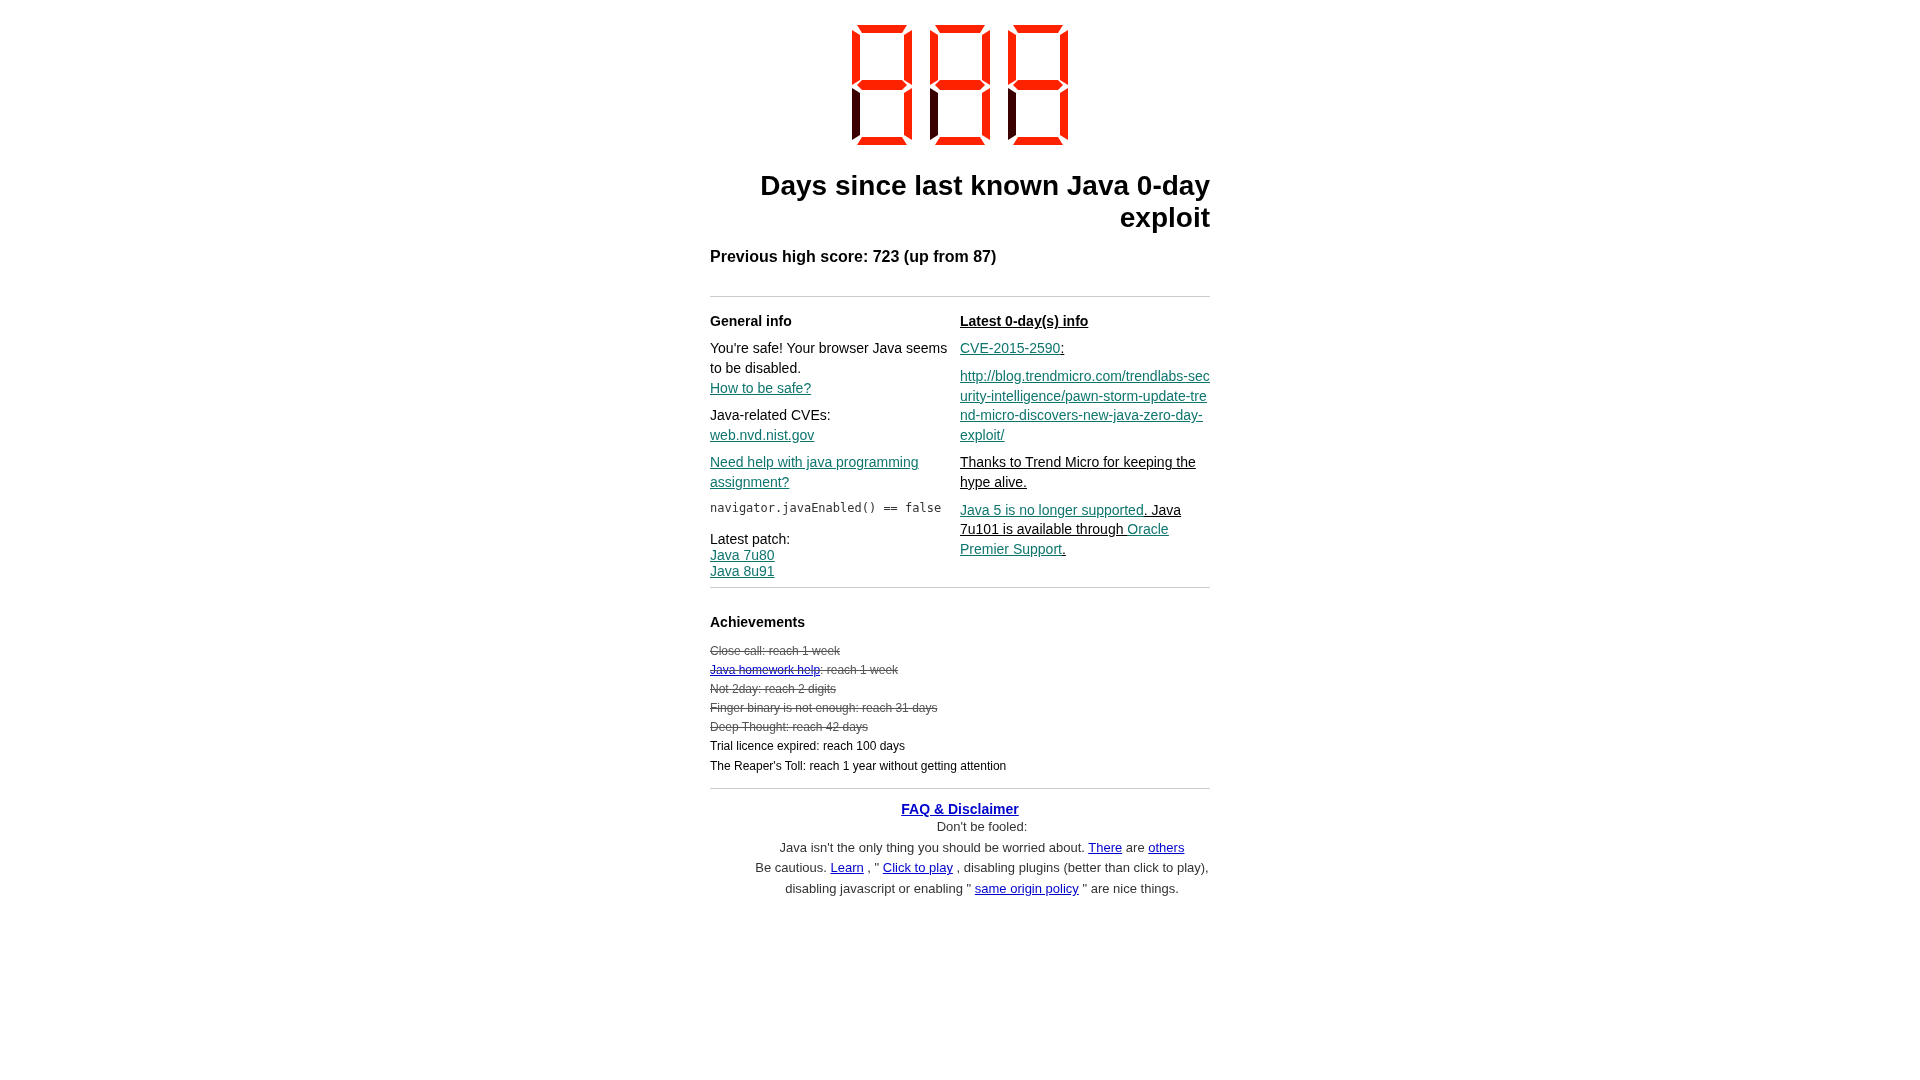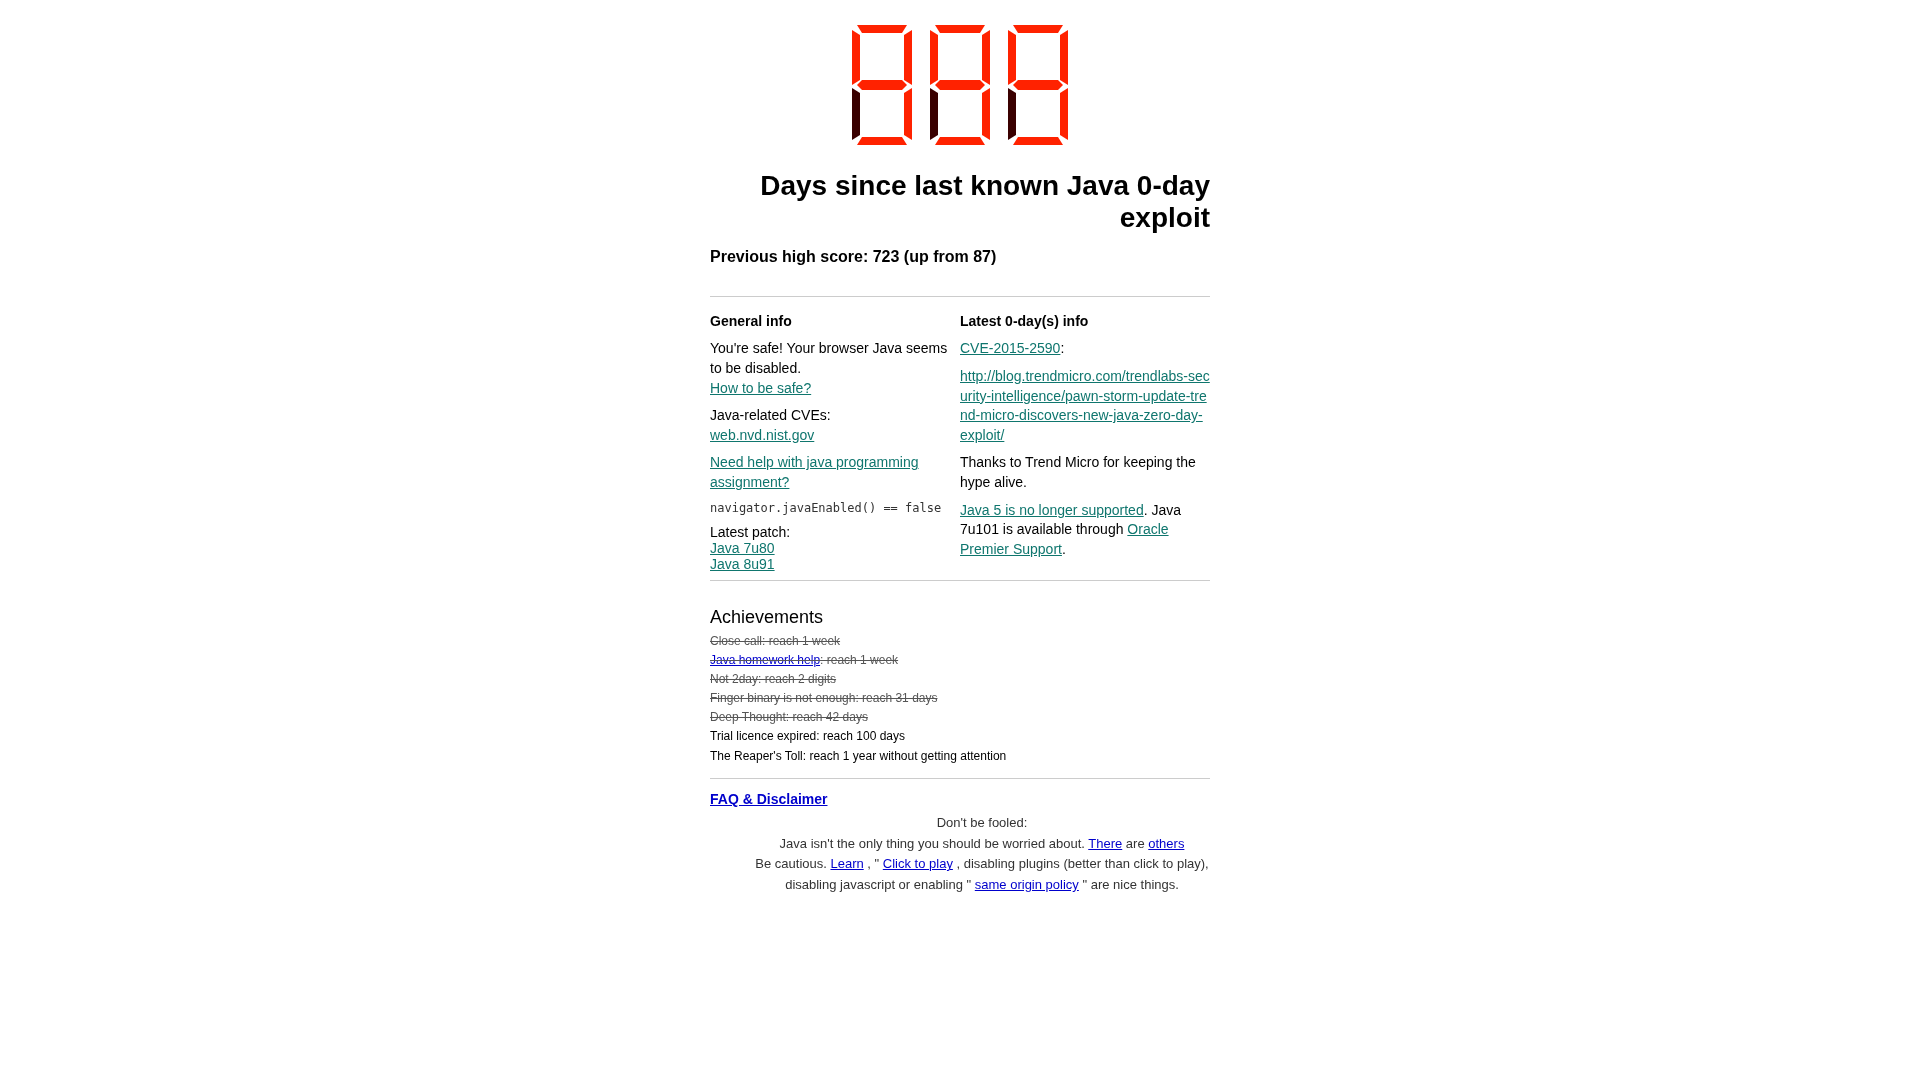--- a/index.html
+++ b/index.html
@@ -80,20 +80,21 @@
       display: flex;
       width: 100%;
     }
 
     .col-left {
       flex: 1;
     }
 
     .col-right {
       flex: 1;
+      text-decoration: underline;
     }
 
     .col-header {
       font-weight: bold;
       margin-bottom: 10px;
       font-size: 14px;
     }
 
     p {
       margin-bottom: 8px;
@@ -108,32 +109,32 @@
 
     .code-block {
       font-family: monospace;
       font-size: 12px;
       color: #333;
       background: none;
       margin: 8px 0;
     }
 
     .latest-patch {
-      margin-top: 9px;
+      margin-top: 16px;
     }
 
     .achievements-section {
       width: 100%;
       margin-top: 10px;
     }
 
     .achievements-header {
-      font-weight: normal;
-      font-size: 18px;
-      margin-bottom: 4px;
+      font-weight: bold;
+      font-size: 14px;
+      margin-bottom: 12px;
     }
 
     .achievement-item {
       font-size: 12px;
       line-height: 1.6;
       text-decoration: line-through;
       color: #555;
     }
 
     .achievement-item.active {
@@ -154,23 +155,22 @@
 
     .footer {
       width: 100%;
       text-align: center;
     }
 
     .faq-link {
       color: #0000cc;
       font-size: 14px;
       font-weight: bold;
-      margin-bottom: 6px;
       display: block;
-      text-align: left;
+      text-align: center;
     }
 
     .footer-text {
       font-size: 13px;
       text-align: center;
       line-height: 1.6;
       color: #333;
       margin-left: 44px;
     }
 

